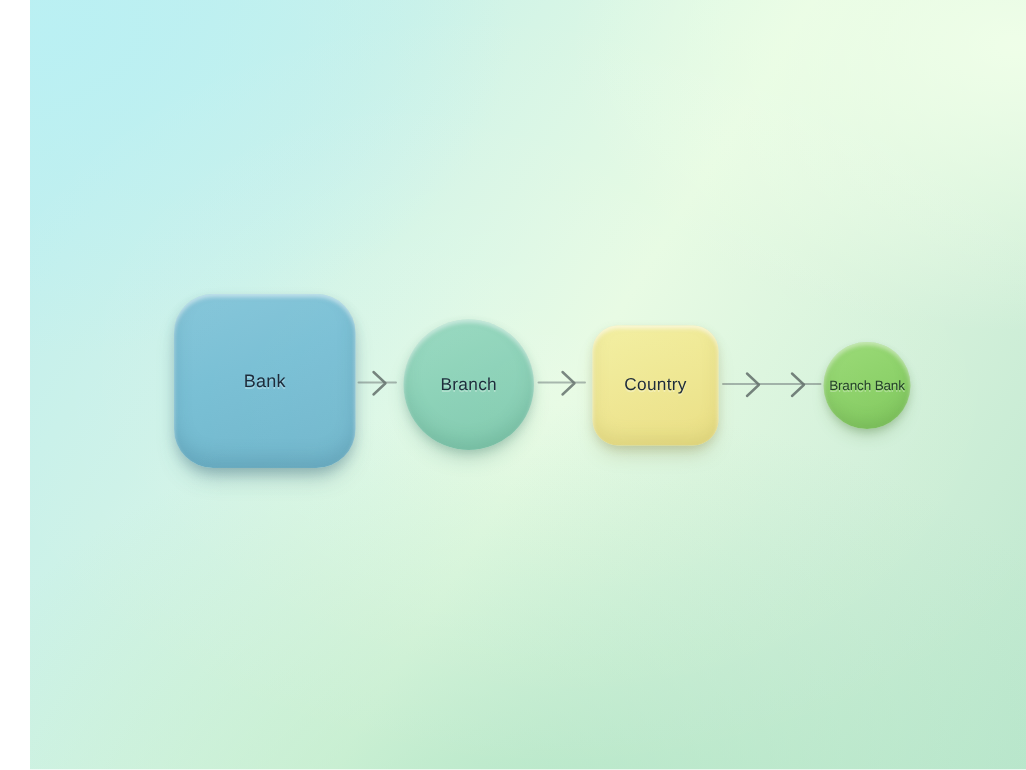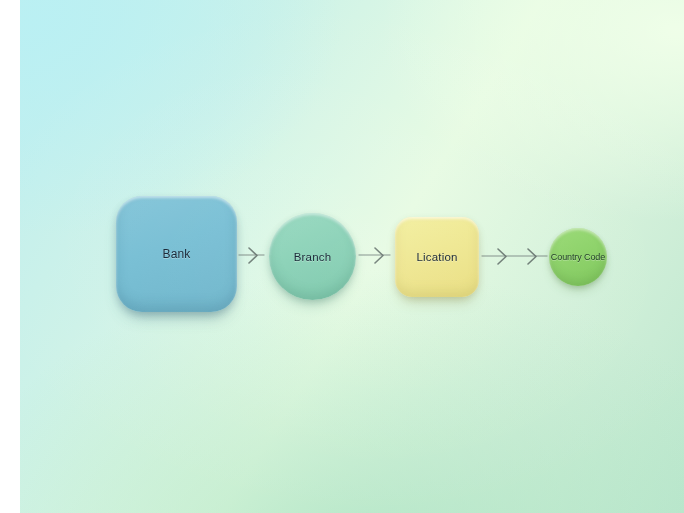--- a/index.html
+++ b/index.html
@@ -166,23 +166,23 @@
 
     <div class="node" id="node-bank">
       <span class="node-label">Bank</span>
     </div>
 
     <div class="node" id="node-country">
       <span class="node-label">Branch</span>
     </div>
 
     <div class="node" id="node-lication">
-      <span class="node-label">Lication</span>
+      <span class="node-label">Country</span>
     </div>
 
     <div class="node" id="node-branch-code">
-      <span class="node-label">Country Code</span>
+      <span class="node-label">Branch Bank</span>
     </div>
 
   </div>
 
   <div id="haze"></div>
 </div>
 
 </body></html>

